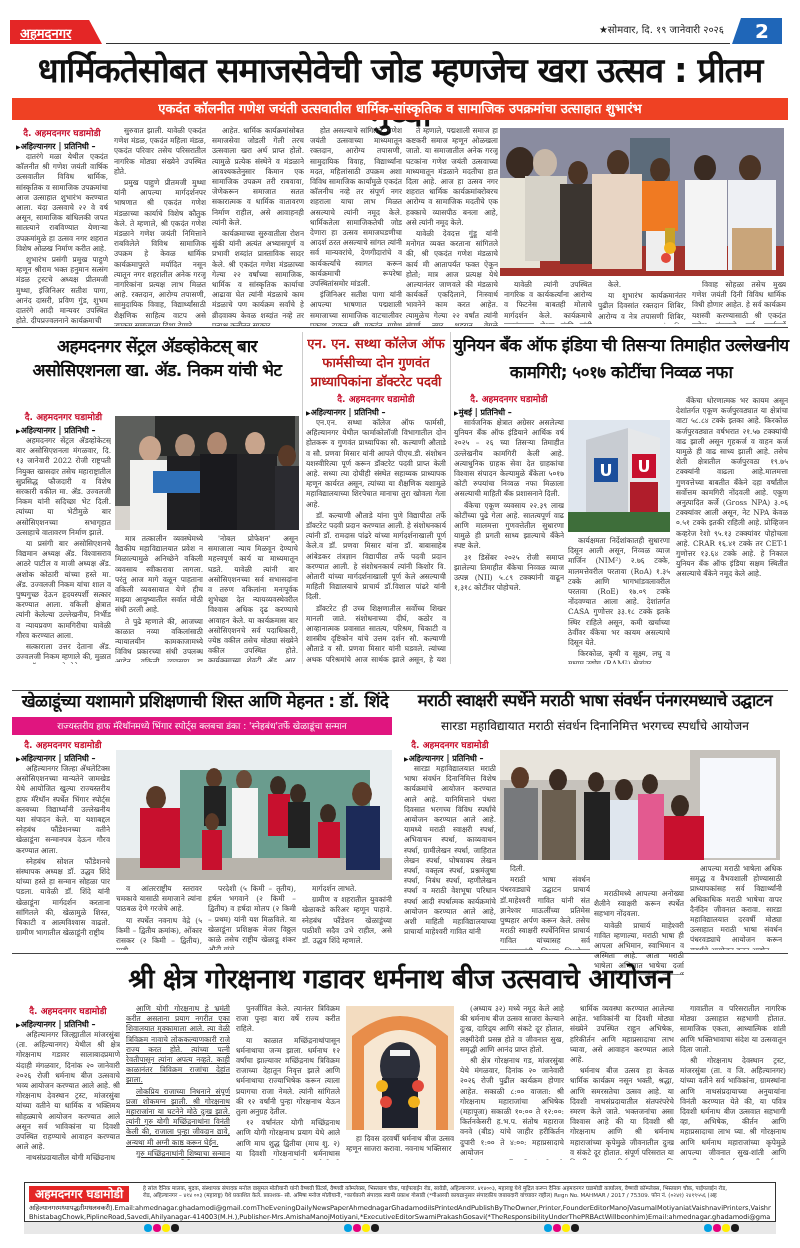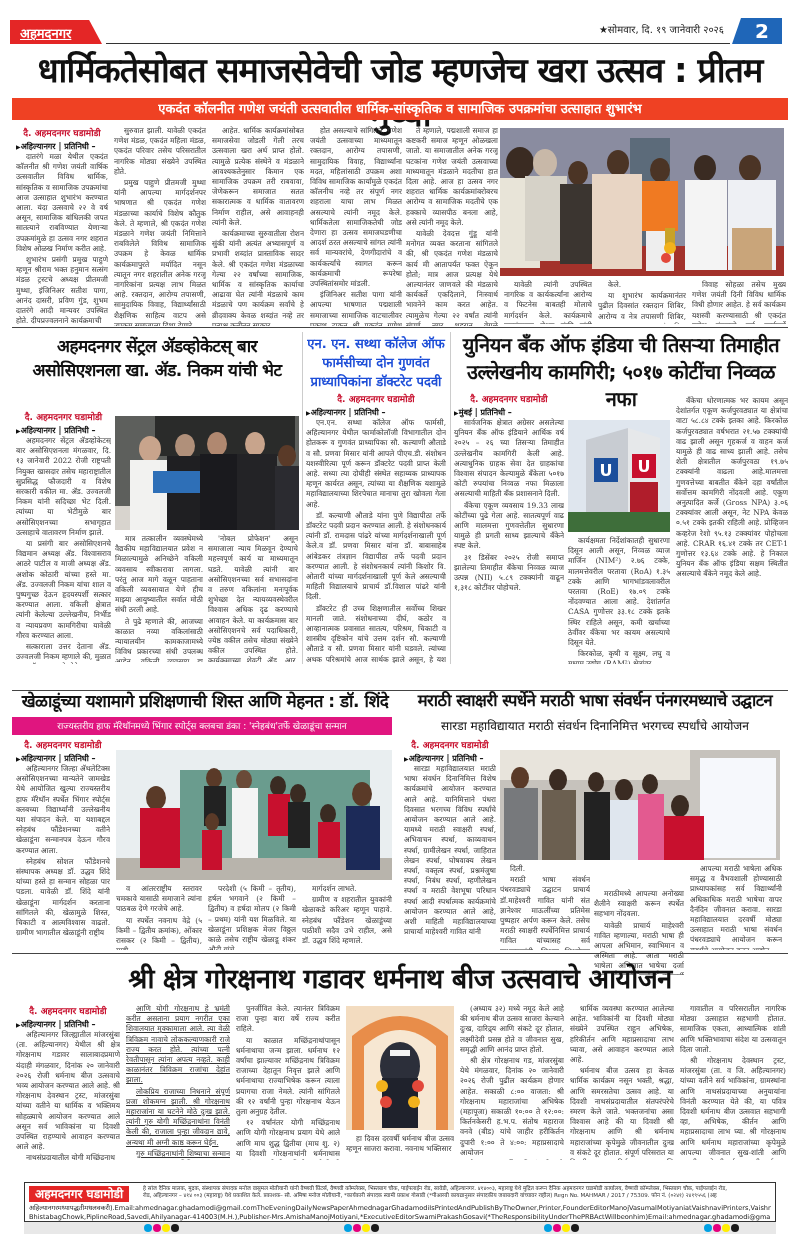--- a/index.html
+++ b/index.html
@@ -23,21 +23,21 @@
   .byline { color: #c8102e; font: bold 9px "DejaVu Sans", sans-serif; text-align: center; margin-bottom: 1px; }
   .dateline { font: bold 8px "DejaVu Sans", sans-serif; color: #111; margin-bottom: 1px; }
   .dateline::before { content: "\25B6 "; font-size: 6px; }
   .col p { text-indent: 10px; margin-bottom: 1px; }
 
   .photo { position: absolute; overflow: hidden; }
   .hr { position: absolute; border-top: 1px solid #444; }
   .vr { position: absolute; border-left: 1px solid #ccc; }
 
   .h2 { position: absolute; font: bold 20px "DejaVu Sans", sans-serif; color: #111; text-align: center; line-height: 26px; letter-spacing: -0.5px; }
-  .h3 { position: absolute; font: bold 13px "DejaVu Sans", sans-serif; color: #1d4ed8; text-align: center; line-height: 19px; }
+  .h3 { position: absolute; font: bold 13px "DejaVu Sans", sans-serif; color: #b91c1c; text-align: center; line-height: 19px; }
   .pinkbar { position: absolute; left: 12px; top: 717px; width: 380px; height: 18px; background: #e0157f; color: #fff;
     font: 9px "DejaVu Sans", sans-serif; line-height: 18px; text-align: center; }
   .sub2 { position: absolute; left: 400px; top: 716px; width: 390px; font: 12px "DejaVu Sans", sans-serif; color: #111; text-align: center; line-height: 20px; }
 
   .footer { position: absolute; left: 24px; top: 1182px; width: 752px; height: 40px; border: 1px solid #333; background: #fff; }
   .f-logo { position: absolute; left: 4px; top: 3px; background: #e42626; color: #fff; font: bold 12px "DejaVu Sans", sans-serif; padding: 0 6px; line-height: 16px; }
   .f-text1 { position: absolute; left: 118px; top: 2px; right: 4px; font: 5.5px "DejaVu Sans", sans-serif; color: #333; line-height: 7px; white-space: nowrap; overflow: hidden; }
   .f-text2 { position: absolute; left: 4px; top: 21px; right: 4px; font: 6.6px "DejaVu Sans", sans-serif; color: #222; line-height: 8.5px; white-space: nowrap; overflow: hidden; }
   .regbar { position: absolute; left: 24px; top: 1222px; width: 752px; height: 12px; background: #e8e8e8; }
   .dots { position: absolute; top: 2px; display: flex; gap: 1px; }
@@ -158,26 +158,26 @@
 <div class="col" style="left:306px;top:392px;width:140px;height:272px;">
   <div class="byline">दै. अहमदनगर घडामोडी</div>
   <div class="dateline">अहिल्यानगर | प्रतिनिधी –</div>
   <p>एन.एन. सथ्था कॉलेज ऑफ फार्मसी, अहिल्यानगर येथील फार्माकोलॉजी विभागातील दोन होतकरू व गुणवंत प्राध्यापिका सौ. कल्याणी औताडे व सौ. प्रणवा मिसार यांनी आपले पीएच.डी. संशोधन यशस्वीरित्या पूर्ण करून डॉक्टरेट पदवी प्राप्त केली आहे. सध्या त्या दोघीही संस्थेत सहाय्यक प्राध्यापक म्हणून कार्यरत असून, त्यांच्या या शैक्षणिक यशामुळे महाविद्यालयाच्या शिरपेचात मानाचा तुरा खोवला गेला आहे.</p>
   <p>डॉ. कल्याणी औताडे यांना पुणे विद्यापीठा तर्फे डॉक्टरेट पदवी प्रदान करण्यात आली. हे संशोधनकार्य त्यांनी डॉ. रामदास पांढरे यांच्या मार्गदर्शनाखाली पूर्ण केले.व डॉ. प्रणवा मिसार यांना डॉ. बाबासाहेब आंबेडकर तंत्रज्ञान विद्यापीठा तर्फे पदवी प्रदान करण्यात आली. हे संशोधनकार्य त्यांनी किशोर वि. ओतारी यांच्या मार्गदर्शनाखाली पूर्ण केले असल्याची माहिती विद्यालयाचे प्राचार्य डॉ.विशाल पांढरे यांनी दिली.</p>
   <p>डॉक्टरेट ही उच्च शिक्षणातील सर्वोच्च शिखर मानली जाते. संशोधनाच्या दीर्घ, कठोर व आव्हानात्मक प्रवासात सातत्य, परिश्रम, चिकाटी व शास्त्रीय दृष्टिकोन यांचे उत्तम दर्शन सौ. कल्याणी औताडे व सौ. प्रणवा मिसार यांनी घडवले. त्यांच्या अथक परिश्रमांचे आज सार्थक झाले असून, हे यश संस्थेसाठी अभिमानास्पद आहे. या उल्लेखनीय यशाबद्दल प्राचार्य, प्राध्यापकवर्ग व शिक्षकेतर कर्मचाऱ्यांनी अभिनंदन केले.</p>
 </div>
 
 <div class="vr" style="left:450px;top:332px;height:332px;"></div>
 
-<div class="h2" style="left:452px;top:332px;width:338px;font-size:20px;line-height:27px;">युनियन बँक ऑफ इंडिया ची तिसऱ्या तिमाहीत उल्लेखनीय कामगिरी; ५०१७ कोटींचा निव्वळ नफा</div>
+<div class="h2" style="left:452px;top:332px;width:338px;font-size:17px;line-height:27px;">युनियन बँक ऑफ इंडिया ची तिसऱ्या तिमाहीत उल्लेखनीय कामगिरी; ५०१७ कोटींचा निव्वळ नफा</div>
 <div class="col" style="left:454px;top:392px;width:110px;height:272px;">
   <div class="byline">दै. अहमदनगर घडामोडी</div>
   <div class="dateline">मुंबई | प्रतिनिधी –</div>
   <p>सार्वजनिक क्षेत्रात अग्रेसर असलेल्या युनियन बँक ऑफ इंडियाने आर्थिक वर्ष २०२५ – २६ च्या तिसऱ्या तिमाहीत उल्लेखनीय कामगिरी केली आहे. अत्याधुनिक ग्राहक सेवा देत ग्राहकांचा विश्वास संपादन केल्यामुळे बँकेला ५०१७ कोटी रुपयांचा निव्वळ नफा मिळाला असल्याची माहिती बँक प्रशासनाने दिली.</p>
-  <p>बँकेचा एकूण व्यवसाय 19.33 लाख कोटींच्या पुढे गेला आहे. सातत्यपूर्ण वाढ आणि मालमत्ता गुणवत्तेतील सुधारणा यामुळे ही प्रगती साध्य झाल्याचे बँकेने स्पष्ट केले.</p>
+  <p>बँकेचा एकूण व्यवसाय २२.३९ लाख कोटींच्या पुढे गेला आहे. सातत्यपूर्ण वाढ आणि मालमत्ता गुणवत्तेतील सुधारणा यामुळे ही प्रगती साध्य झाल्याचे बँकेने स्पष्ट केले.</p>
   <p>३१ डिसेंबर २०२५ रोजी समाप्त झालेल्या तिमाहीत बँकेचा निव्वळ व्याज उत्पन्न (NII) ५.८९ टक्क्यांनी वाढून १,३१८ कोटींवर पोहोचले.</p>
 </div>
 <div class="photo" style="left:568px;top:420px;width:102px;height:112px;">
   <svg width="102" height="112" viewBox="0 0 102 112">
     <rect width="102" height="112" fill="#dfe6ee"></rect>
     <polygon points="18,20 60,8 60,100 18,100" fill="#c8ccd2"></polygon>
     <polygon points="60,8 92,18 92,100 60,100" fill="#e6e8ea"></polygon>
     <rect x="64" y="34" width="24" height="24" fill="#c8102e"></rect>
     <text x="76" y="52" font-size="16" fill="#fff" text-anchor="middle" font-family="DejaVu Sans, sans-serif" font-weight="bold">U</text>
     <rect x="26" y="38" width="24" height="24" fill="#1c4f9c"></rect>

